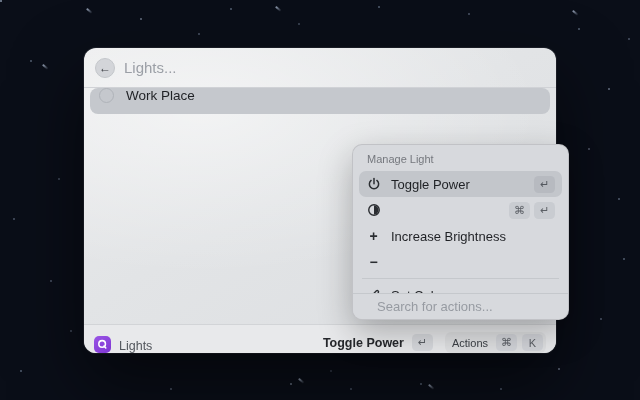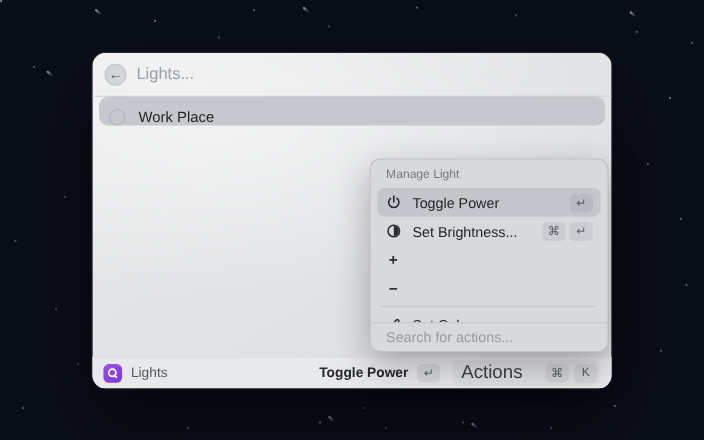--- a/index.html
+++ b/index.html
@@ -53,67 +53,67 @@
   
   .searchbar{ height:40px; display:flex; align-items:center; padding:0 11px;
     border-bottom:1px solid #d0d2d6; }
   .back-btn{ width:20px; height:20px; border-radius:50%; background:#d3d5d9;
     border:1px solid #c4c7cb; display:flex; align-items:center; justify-content:center;
     color:#3a3d42; font-size:12px; line-height:1; cursor:default; }
   .search-ph{ margin-left:9px; font-size:15px; color:#9b9fa6; }
 
   
   .section-label{ margin:9px 10px 5px; font-size:11px; color:#84888f; }
-  .row{ margin:0 6px; height:26px; border-radius:8px; display:flex; align-items:flex-end;
+  .row{ margin:0 6px; height:26px; border-radius:8px; display:flex; align-items:flex-start;
     padding:0 9px; gap:12px; font-size:13.5px; color:#1f2125; }
   .row.selected{ background:#c5c8cd; }
   .circle-ic{ width:15px; height:15px; border-radius:50%; border:1.5px solid #afb3b9; }
 
   
   .footer{ position:absolute; left:0; right:0; bottom:0; height:29px;
     border-top:1px solid #d2d4d7; background:#e8e9eb;
     border-radius:0 0 12px 12px;
-    display:flex; align-items:center; padding:0 10px; }
+    display:flex; align-items:flex-end; padding:0 10px; }
   .app-ic{ width:17px; height:17px; border-radius:5px;
     background:linear-gradient(145deg,#9a55e6,#7e35d2);
     display:flex; align-items:center; justify-content:center; }
   .footer-app{ margin-left:8px; font-size:12.5px; color:#53575d; }
   .footer-right{ margin-left:auto; display:flex; align-items:center; }
   .footer-primary{ font-size:12.5px; font-weight:700; color:#26282c; }
   .kbd{ min-width:21px; height:17px; padding:0 4px; border-radius:4.5px;
     background:#d7d9dd; color:#5c6066; font-size:11px;
     display:inline-flex; align-items:center; justify-content:center; }
   .footer-primary-key{ margin-left:8px; }
   .actions-group{ margin-left:12px; display:flex; align-items:center; gap:5px;
     background:rgba(0,0,0,.035); border-radius:6px; padding:2px 3px 2px 7px; }
-  .actions-label{ font-size:17px; color:#3c4046; margin-right:16px; }
+  .actions-label{ font-size:11px; color:#3c4046; margin-right:3px; }
   .actions-group .kbd{ background:#d2d4d9; }
 
   
   .panel{
-    position:absolute; left:252px; top:96px; width:217px; height:176px;
+    position:absolute; left:268px; top:96px; width:217px; height:176px;
     background:#d7d9dd; border-radius:10px;
     border:1px solid rgba(0,0,0,.10);
     box-shadow:0 12px 34px rgba(0,0,0,.28);
     display:flex; flex-direction:column; overflow:hidden;
   }
   .panel-title{ padding:8px 14px 4px; font-size:11px; color:#75787e; }
   .panel-list{ flex:1; overflow:hidden; padding:2px 6px 0; }
   .p-row{ height:26px; border-radius:7px; display:flex; align-items:center;
     gap:10px; padding:0 7px; font-size:13px; color:#1f2125; }
   .p-row.selected{ background:#c3c6cb; }
   .p-row .ic{ width:15px; height:15px; display:flex; align-items:center;
     justify-content:center; color:#2a2d31; flex:none; }
   .p-row .ic svg{ display:block; }
   .p-keys{ margin-left:auto; display:flex; gap:4px; }
   .p-row.selected .kbd{ background:#b7bac0; color:#54585f; }
   .panel .kbd{ background:#c9ccd1; }
   .p-divider{ height:1px; background:#c5c8cc; margin:3px 3px; }
   .panel-search{ flex:none; border-top:1px solid #c5c8cc; height:26px;
-    display:flex; align-items:center; padding:0 14px; font-size:13px; color:#979ba2;
+    display:flex; align-items:center; padding:0 24px; font-size:13px; color:#979ba2;
     background:#d7d9dd; }
   .glyph{ font-size:14px; font-weight:700; line-height:1; }
 </style>
 </head>
 <body>
 
 <div class="stars">
   <div class="streak s1"></div>
     <div class="streak s2"></div>
     <div class="streak s3"></div>
@@ -178,29 +178,29 @@
         </span>
       </div>
 
       <div class="p-row">
         <span class="ic">
           <svg width="14" height="14" viewBox="0 0 16 16">
             <circle cx="8" cy="8" r="6" fill="none" stroke="#2a2d31" stroke-width="1.6"></circle>
             <path d="M8 2.8 a5.2 5.2 0 0 1 0 10.4 z" fill="#2a2d31"></path>
           </svg>
         </span>
-        <span>Set Brightness...</span>
         <span class="p-keys">
           <span class="kbd">⌘</span>
           <span class="kbd">↵</span>
         </span>
       </div>
 
       <div class="p-row">
         <span class="ic glyph">+</span>
+        <span>Increase Brightness</span>
       </div>
 
       <div class="p-row">
         <span class="ic glyph">−</span>
       </div>
 
       <div class="p-divider"></div>
 
       <div class="p-row">
         <span class="ic">

